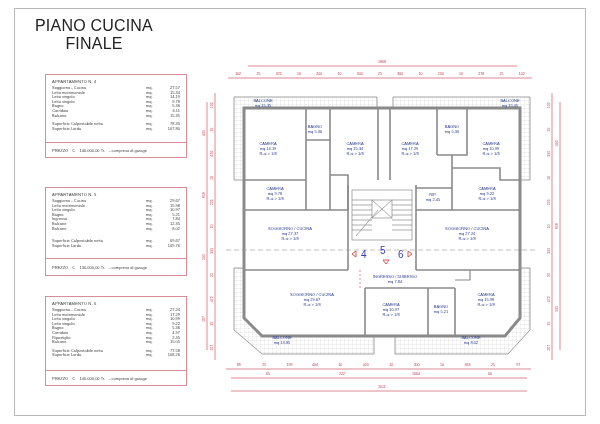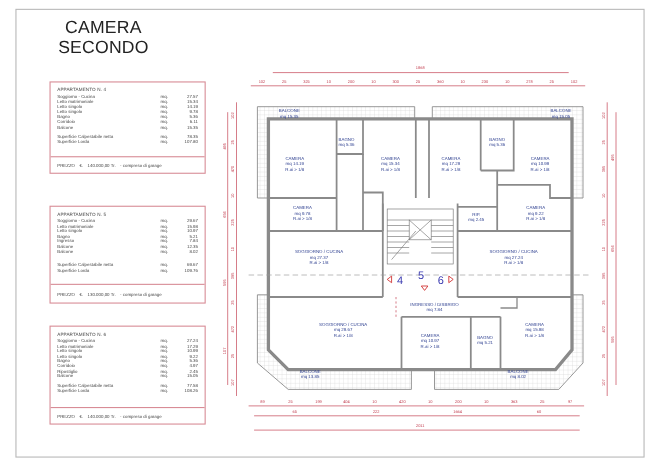--- a/index.html
+++ b/index.html
@@ -17,21 +17,22 @@
   .apt .price{border-top:1px solid #d88c96;padding:0 6px;display:flex;align-items:center;}
   .apt .price span{margin-right:4px;}
   svg text{font-family:"Liberation Sans",sans-serif;}
 </style>
 </head>
 <body>
 
 <div class="frame"></div>
 
 <div class="title">
-  <div>CAMERA SECONDO</div>
+  <div>PIANO CUCINA</div>
+  <div>FINALE</div>
 </div>
 
 <div class="apt" style="top:74px;height:82px;">
   <div class="head">APPARTAMENTO N. 4</div>
   <div class="rows">
     <div class="row">
         <span class="lbl">Soggiorno - Cucina</span>
         <span class="u">mq.</span>
         <span class="v">27.57</span>
       </div>

